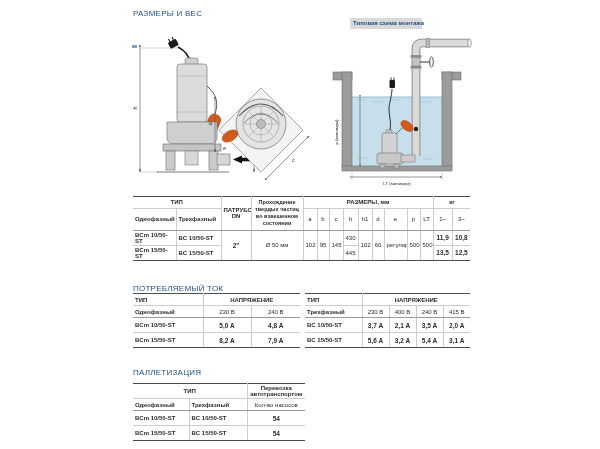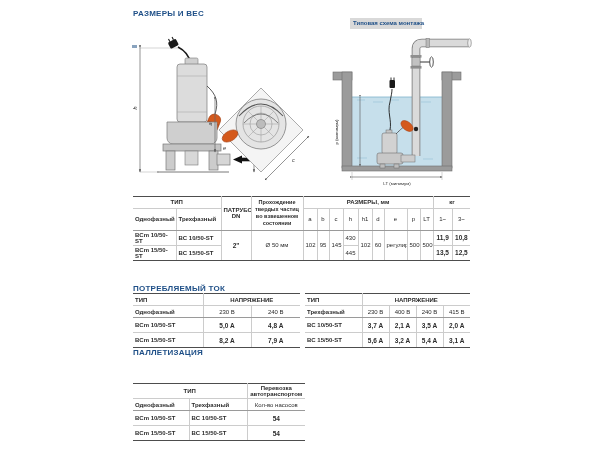--- a/index.html
+++ b/index.html
@@ -9,21 +9,21 @@
     font-family: "Liberation Sans", sans-serif;
     position: relative;
     overflow: hidden;
     color: #2b2b2b;
   }
   .sec-title {
     position: absolute;
     left: 133px;
     color: #1e4f87;
     font-size: 8px;
-    font-weight: bold;
+    font-weight: normal;
     letter-spacing: .25px;
   }
   .diagram-label {
     position: absolute;
     left: 350px;
     top: 18px;
     width: 72px;
     height: 11px;
     background: #d9d9d9;
     color: #1e4f87;
@@ -89,21 +89,21 @@
   .cur-s tbody tr, .cur-t tbody tr, .pallet tbody tr { height: 15px; }
   svg text { fill: #333; }
   .dimlbl { font-size: 5.5px; font-style: italic; }
   .dimsmall { font-size: 4.4px; }
 </style>
 </head>
 <body>
 
 <div class="sec-title" style="top:9px">РАЗМЕРЫ И ВЕС</div>
 <div class="sec-title" style="top:284px">ПОТРЕБЛЯЕМЫЙ ТОК</div>
-<div class="sec-title" style="top:348px">ПАЛЛЕТИЗАЦИЯ</div>
+<div class="sec-title" style="top:368px">ПАЛЛЕТИЗАЦИЯ</div>
 <div class="diagram-label">Типовая схема монтажа</div>
 <div class="stray-mark"></div>
 
 <svg class="drawings" viewBox="0 0 345 156">
   <defs>
     <marker id="arr" markerWidth="5" markerHeight="4" refX="4" refY="1.6" orient="auto">
       <path d="M0,0 L4.6,1.6 L0,3.2 z" fill="#555"></path>
     </marker>
   </defs>
 

